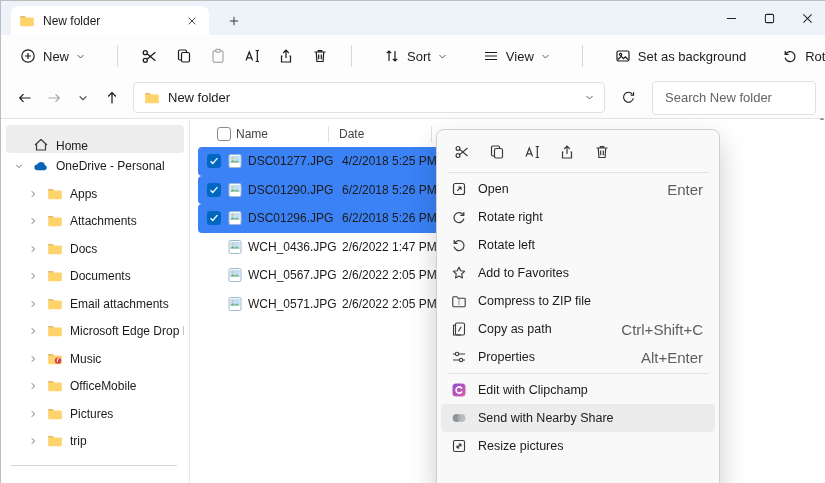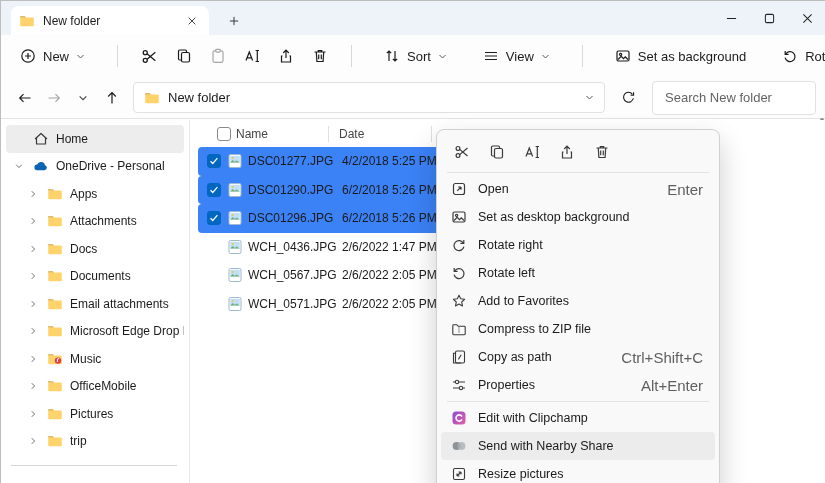--- a/index.html
+++ b/index.html
@@ -37,21 +37,21 @@
   .refresh{margin-left:8px;}
   .search-box{flex:1;height:31px;margin-left:8px;border:1px solid #e1e1e1;background:#fff;border-radius:4px;
               display:flex;align-items:center;padding:16px 10px;}
   .search-box input{border:none;outline:none;width:100%;font-family:"Liberation Sans",sans-serif;font-size:13px;color:#1b1b1b;background:transparent;}
   .search-box input::placeholder{color:#636363;}
 
   
   .sidebar{position:absolute;top:119px;left:0;width:188px;bottom:0;background:#fff;padding-top:5px;}
   .side-item{display:flex;align-items:center;height:27.5px;margin:0 5px;border-radius:4px;padding-left:6px;gap:7px;font-size:12px;}
   .side-item.child{padding-left:20px;gap:7px;}
-  .side-item.selected{background:#ededed;}
+  .side-item.selected{background:#ededed;align-items:flex-end;}
   .chev{width:14px;display:flex;justify-content:center;flex:none;}
   .side-label{white-space:nowrap;overflow:hidden;}
   .side-scroll{position:absolute;right:2px;top:117px;width:4px;height:54px;border-radius:2px;background:#8f8f8f;}
   .side-divider{position:absolute;left:10px;right:12px;top:345px;height:1px;background:#d6d6d6;}
   .vsep{position:absolute;top:119px;bottom:0;left:188px;width:1px;background:#e8e8e8;}
 
   .content{position:absolute;top:119px;left:189px;right:0;bottom:0;background:#fff;}
   .list-header{height:27px;display:flex;align-items:center;font-size:12px;color:#454545;}
   .hdr-cb{margin-left:27px;}
   .cb{width:14px;height:14px;border:1px solid #8a8a8a;border-radius:3px;background:#fff;flex:none;}
@@ -612,31 +612,20 @@
             <rect x="2.5" y="2.5" width="11" height="11" rx="2"></rect>
             <path d="M6.2 9.8L10 6M10 6H7.2M10 6v2.8"></path>
           </svg>
         </span>
       <span>Open</span>
       <span class="sc">Enter</span>
     </div>
     <div class="mitem">
       <span class="ic">
           <svg width="16" height="16" viewBox="0 0 16 16" fill="none" stroke="#3a3a3a" stroke-width="1.2">
-            <rect x="2" y="3" width="12" height="10" rx="1.5"></rect>
-            <circle cx="5.6" cy="6.4" r="1.1"></circle>
-            <path d="M3 11.5l3.2-3.2 2.3 2.3 1.8-1.8 2.7 2.7"></path>
-          </svg>
-        </span>
-      <span>Set as desktop background</span>
-      <span class="sc"></span>
-    </div>
-    <div class="mitem">
-      <span class="ic">
-          <svg width="16" height="16" viewBox="0 0 16 16" fill="none" stroke="#3a3a3a" stroke-width="1.2">
             <path d="M12.4 6.2A5 5 0 1 0 12.9 9.6"></path>
             <path d="M12.8 2.9v3.4H9.4"></path>
           </svg>
         </span>
       <span>Rotate right</span>
       <span class="sc"></span>
     </div>
     <div class="mitem">
       <span class="ic">
           <svg width="16" height="16" viewBox="0 0 16 16" fill="none" stroke="#3a3a3a" stroke-width="1.2">

